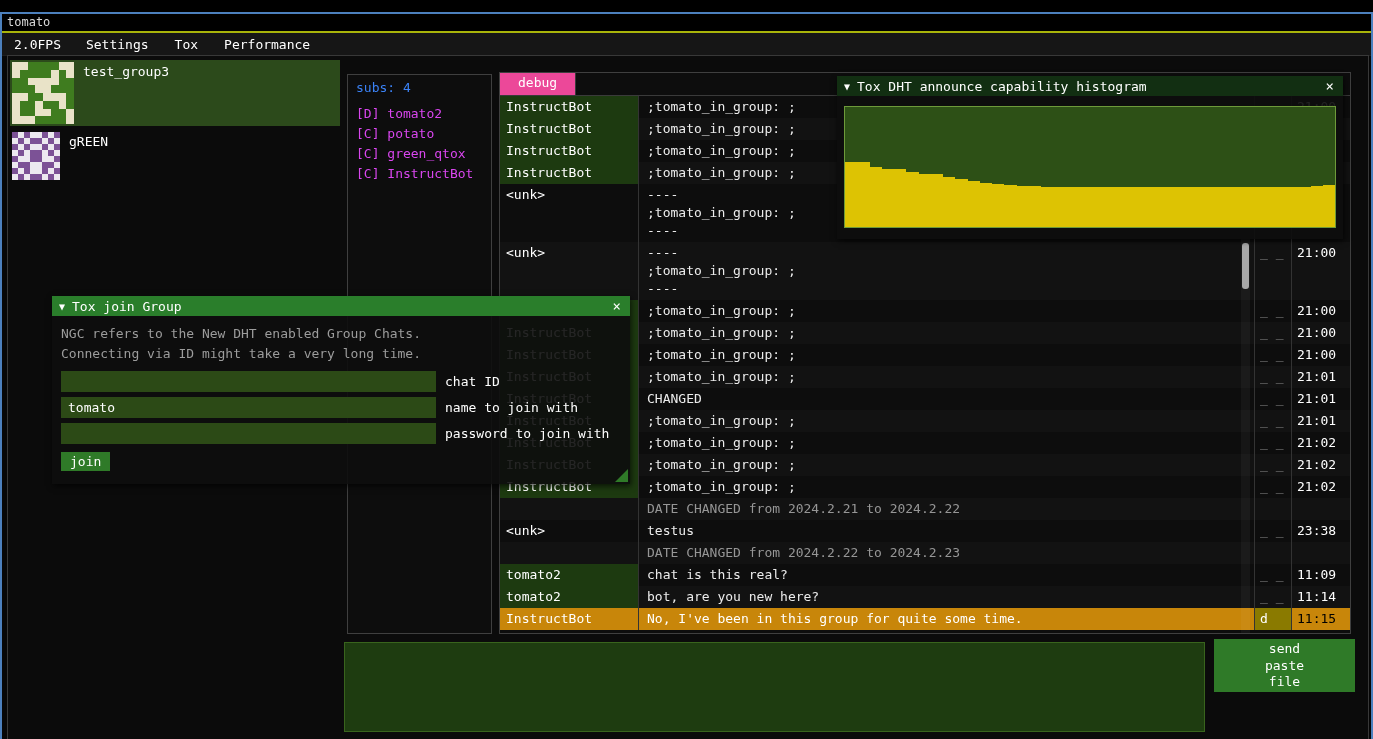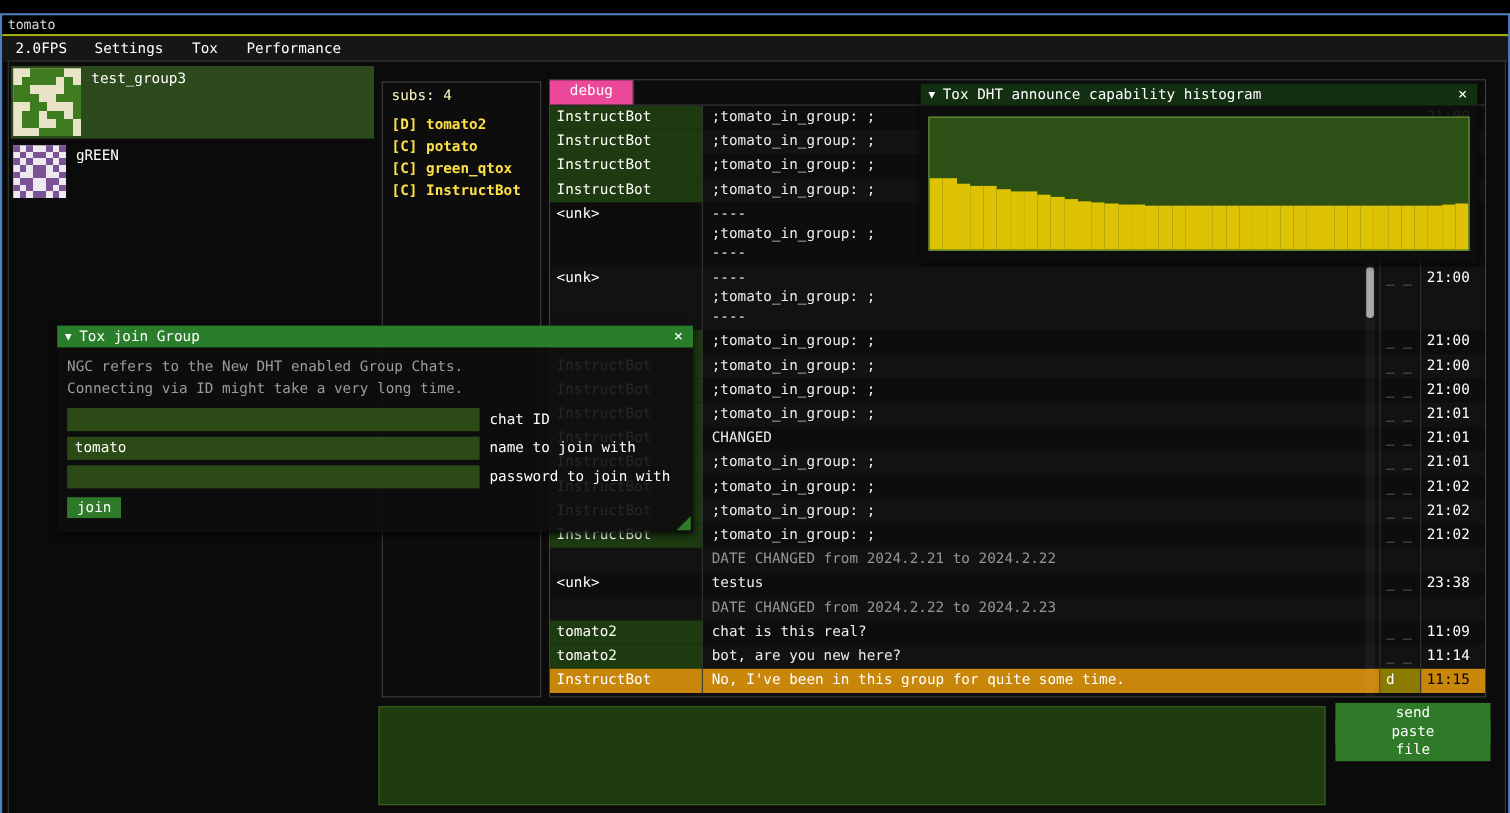--- a/index.html
+++ b/index.html
@@ -15,22 +15,22 @@
   
   .contact-list{position:absolute;left:8px;top:46px;width:330px;z-index:2;}
   .contact{display:flex;align-items:flex-start;padding:2px;margin-bottom:4px;cursor:pointer;}
   .contact.selected{background:#2c4a1b;}
   .avatar{margin-right:9px;flex:0 0 auto;}
   .avatar svg{display:block;}
   .contact-name{padding-top:2px;color:#fff;text-align:right;}
   
   .subs-panel{position:absolute;left:345px;top:60px;width:145px;height:560px;border:1px solid #3f3f3f;
     background:#0d0d0d;box-sizing:border-box;padding:5px 8px;z-index:2;}
-  .subs-header{margin-bottom:9px;color:#fef9c3;}
-  .subs-item{line-height:20px;color:#fde047;cursor:pointer;white-space:pre;font-weight:bold;}
+  .subs-header{margin-bottom:9px;color:#3b82f6;}
+  .subs-item{line-height:20px;color:#d946ef;cursor:pointer;white-space:pre;}
   
   .chat-panel{position:absolute;left:497px;top:58px;width:852px;height:562px;border:1px solid #3f3f3f;
     background:#0d0d0d;box-sizing:border-box;z-index:2;}
   .tabbar{height:22px;border-bottom:1px solid #3a3a3a;display:flex;align-items:stretch;}
   .tab{padding:2px 18px;background:#ec4899;color:#fff;border-right:1px solid #3a3a3a;cursor:pointer;}
   .msg-table{position:relative;height:537px;overflow:hidden;}
   .msg-row{display:grid;grid-template-columns:139px 616px 37px 1fr;cursor:default;}
   .msg-row.even{background:#121212;}
   .c-sender{padding:2px 6px;border-right:1px solid #333;line-height:18px;color:#fff;white-space:pre;overflow:hidden;}
   .c-sender.green{background:#1d3a10;}

